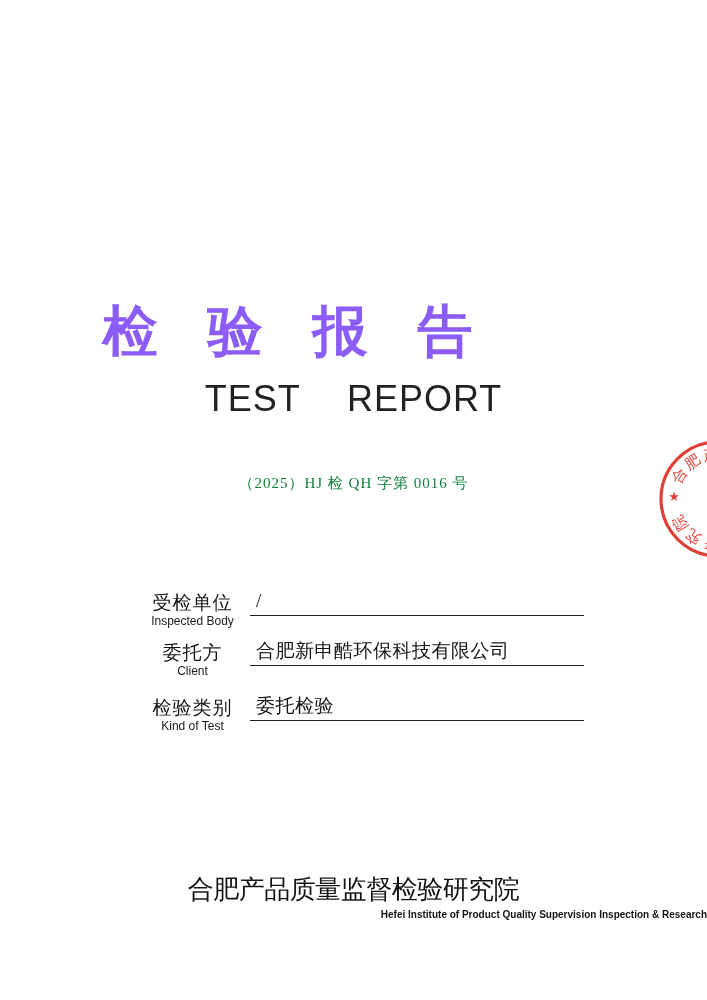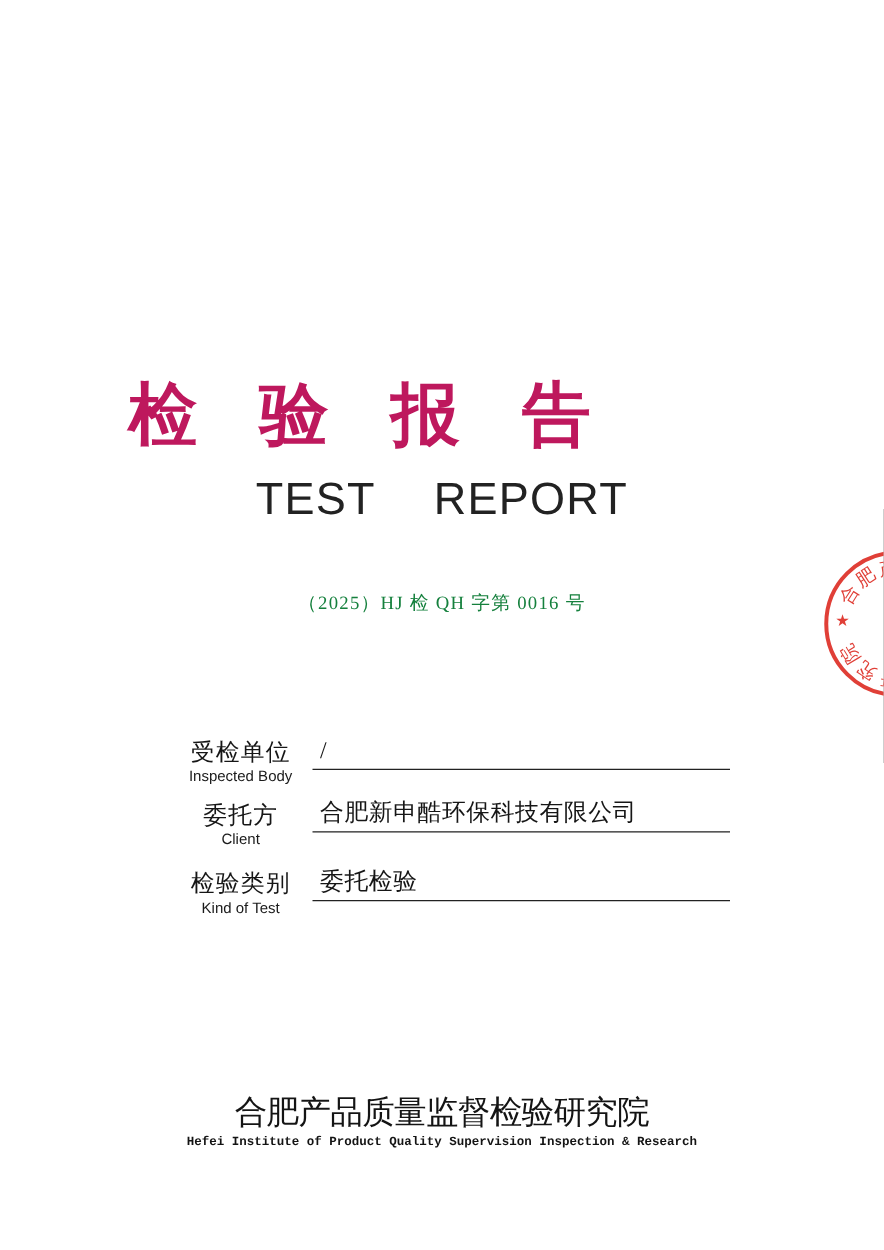--- a/index.html
+++ b/index.html
@@ -19,21 +19,21 @@
     font-family:"Liberation Serif","DejaVu Serif",serif;
     font-size:13px;letter-spacing:1px;
     color:#d9252b;white-space:nowrap;
   }
   
   .title-zh{
     position:absolute;top:296px;left:0;width:596px;
     text-align:center;
     font-size:55px;font-weight:bold;line-height:70px;
     letter-spacing:50px;text-indent:29px;
-    color:#be185d;white-space:nowrap;
+    color:#8b5cf6;white-space:nowrap;
   }
   .title-en{
     position:absolute;top:381px;left:0;width:707px;
     text-align:center;
     font-size:36px;font-weight:400;line-height:36px;
     letter-spacing:1px;word-spacing:36px;
     color:#222;white-space:nowrap;
   }
   .report-number{
     position:absolute;top:470px;left:0;width:707px;
@@ -72,22 +72,22 @@
   .stamp{position:absolute;left:648px;top:428px;width:150px;height:145px;opacity:.9;}
   
   .institute-zh{
     position:absolute;top:872px;left:0;width:707px;
     text-align:center;
     font-size:26px;line-height:34px;letter-spacing:-0.5px;
     font-weight:500;color:#141414;white-space:nowrap;
   }
   .institute-en{
     position:absolute;top:908px;left:0;width:707px;
-    text-align:center;
-    font-family:Liberation Mono, monospace;
+    text-align:right;
+    font-family:Liberation Sans, sans-serif;
     font-size:10px;line-height:14px;font-weight:bold;
     color:#141414;white-space:nowrap;
   }
 </style>
 </head>
 <body>
 
 <div class="page">
 
 

